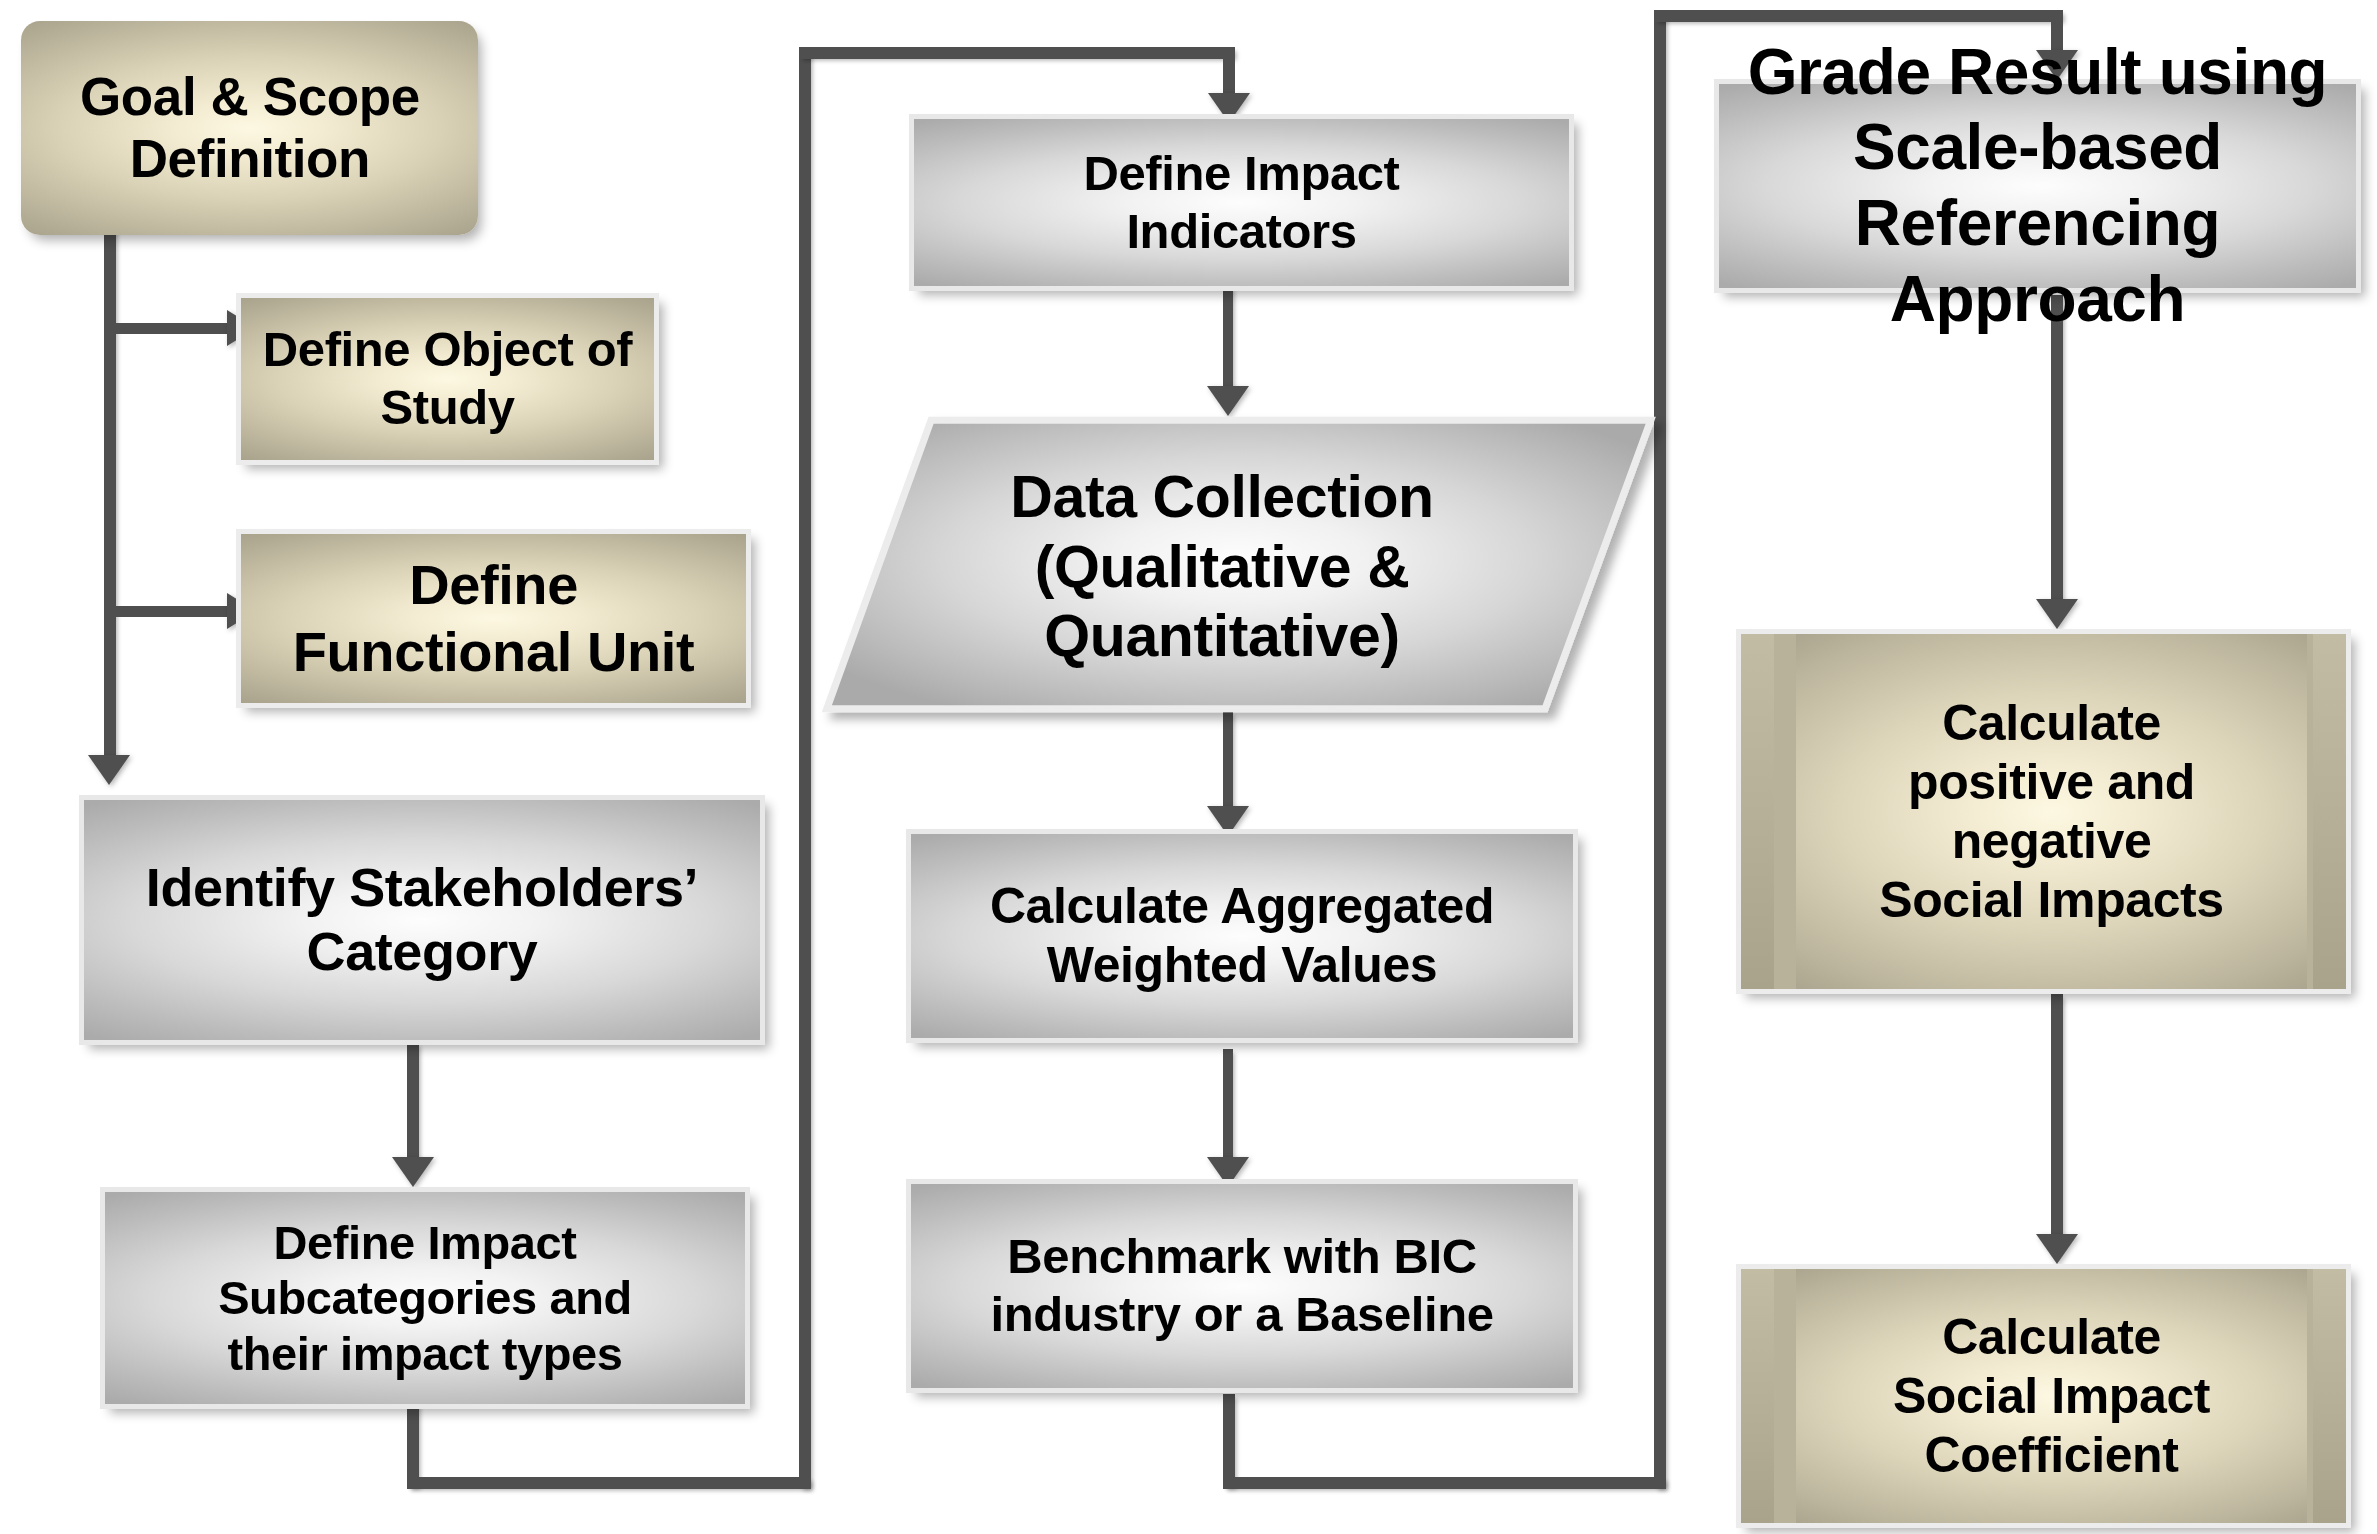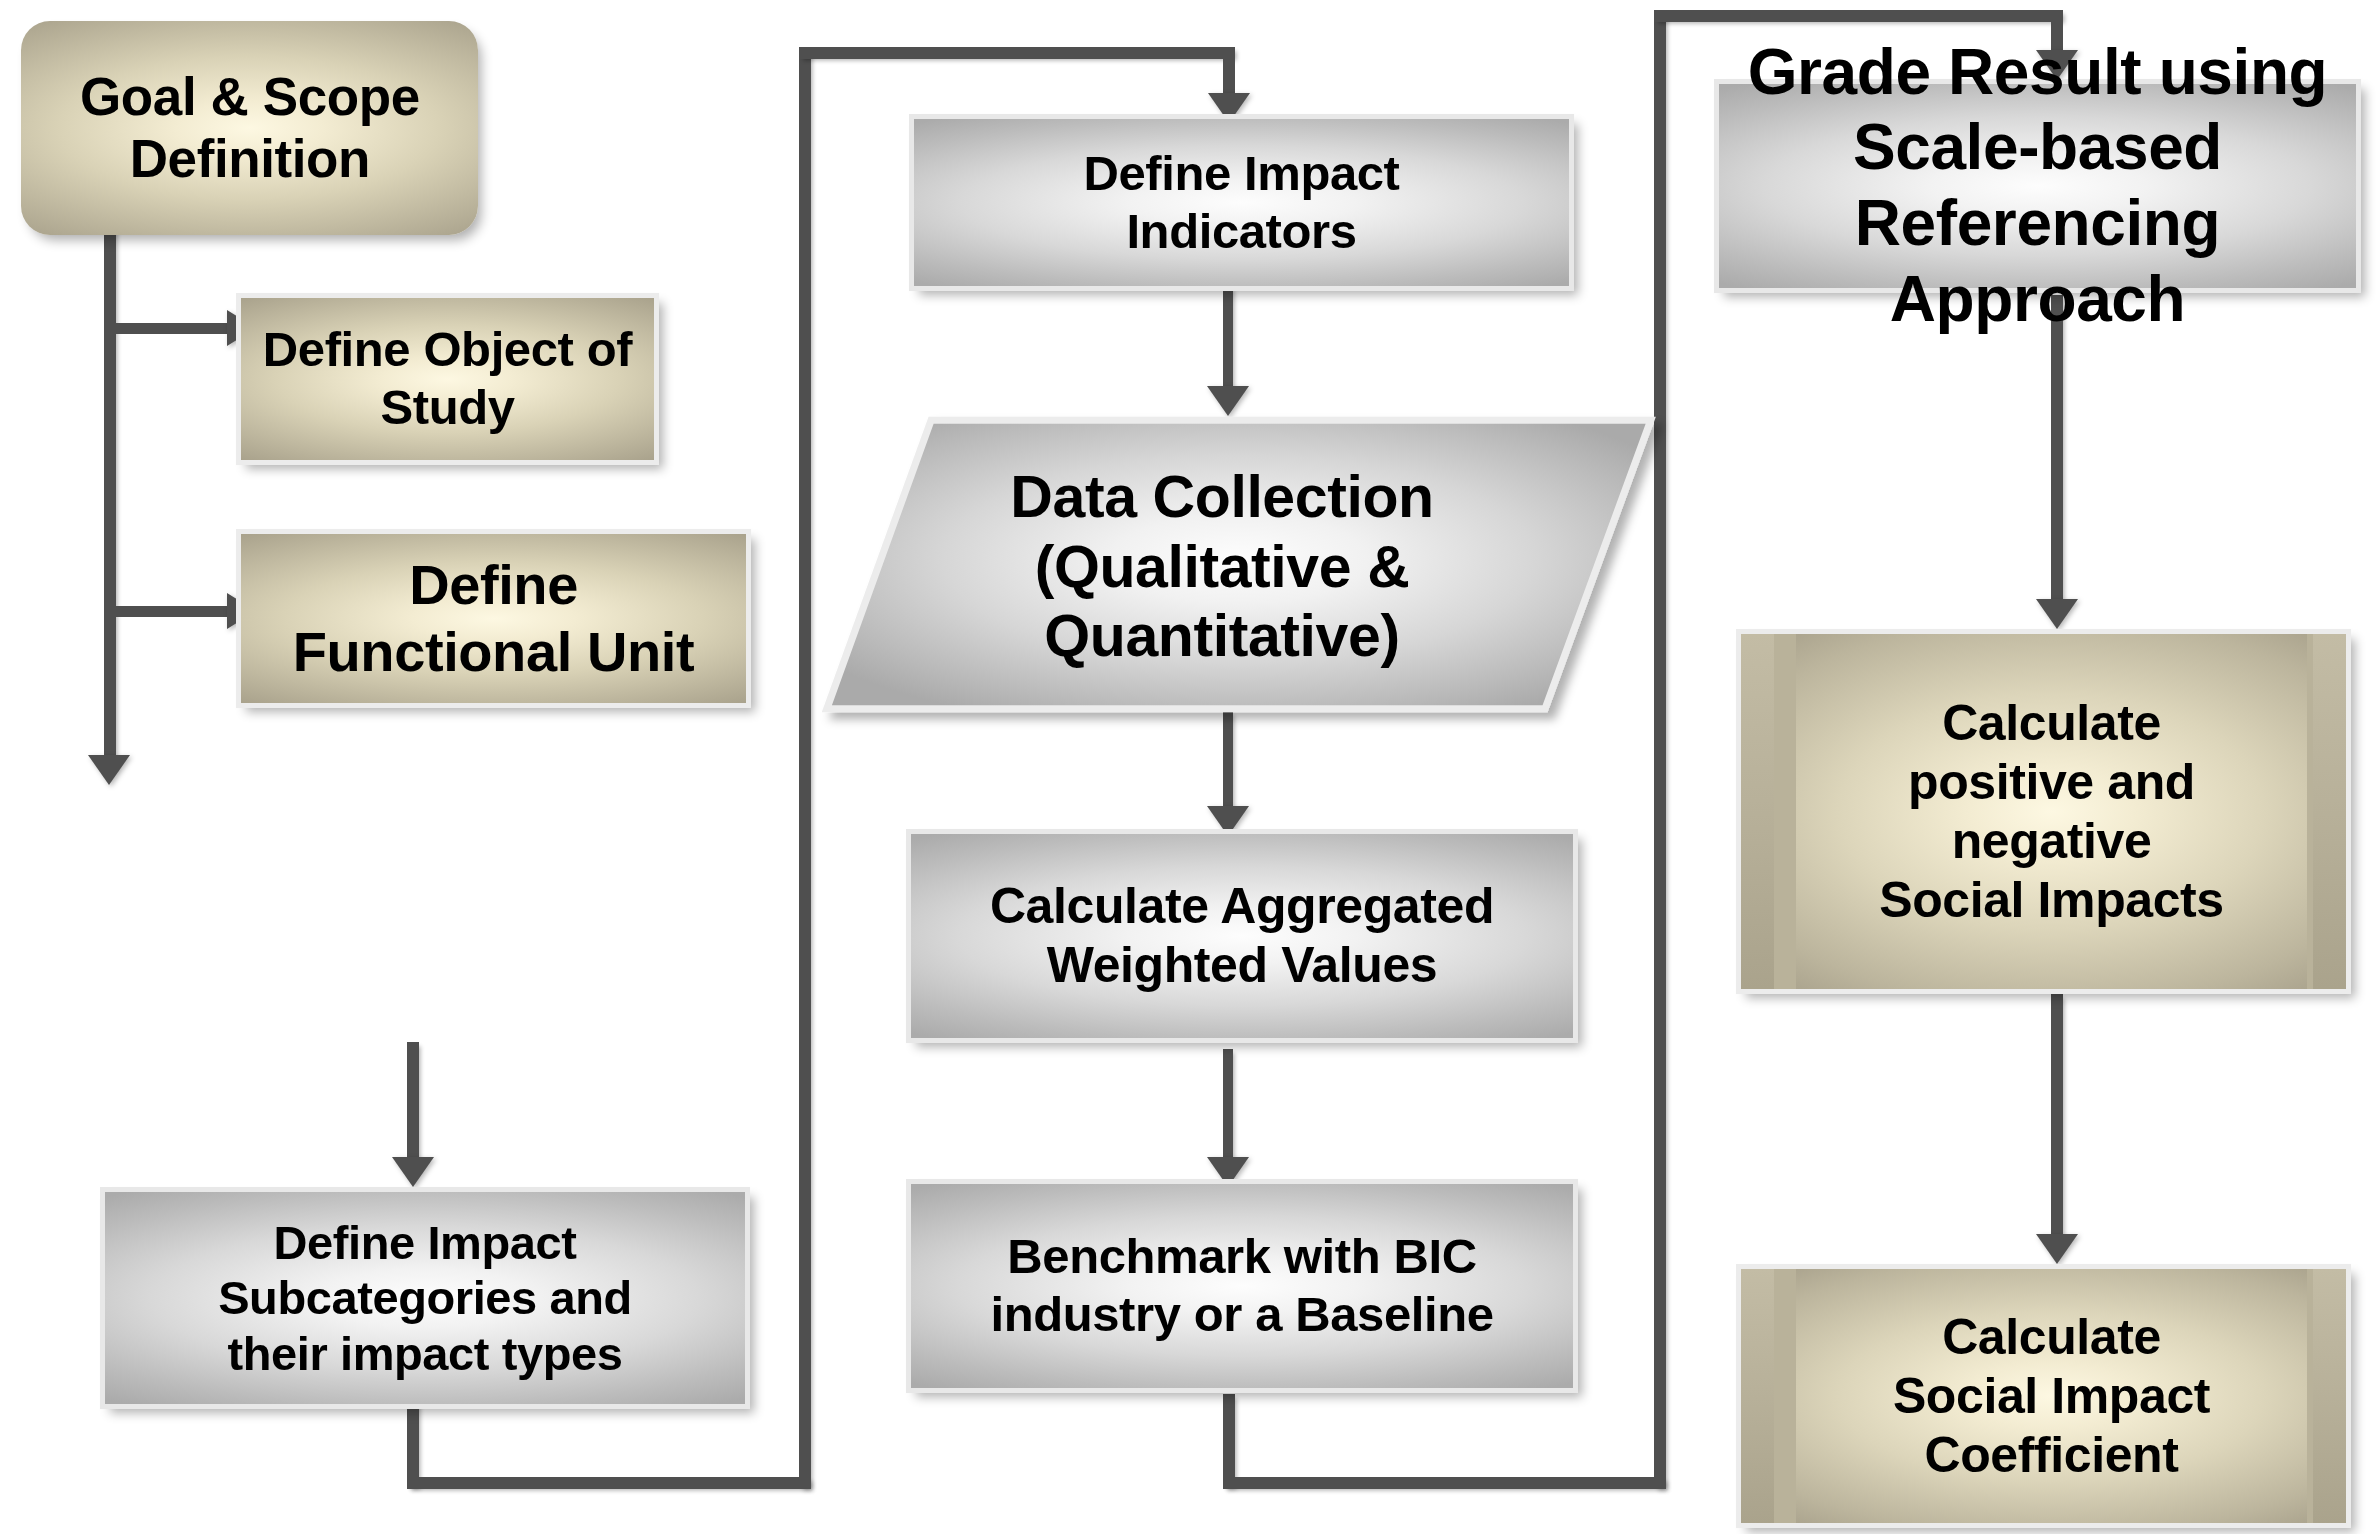--- a/index.html
+++ b/index.html
@@ -37,21 +37,21 @@
     box-shadow:7.1px 7.1px 10px -2.9px rgba(0,0,0,.30);
   }
   
   .tan{
     background:
       radial-gradient(ellipse 80% 64% at 50% 50%,
         #fdf8e2 0%, #f3ecd2 20%, #d9d2b6 52%, #b9b29a 84%, #a9a28c 100%);
     border:5px solid #ececec;
     box-shadow:7.1px 7.1px 10px -2.9px rgba(0,0,0,.30);
   }
-  .rounded{border-radius:29px;border:none;
+  .rounded{border-radius:19px;border:none;
     box-shadow:5.7px 7.1px 11.4px -2.9px rgba(0,0,0,.32);}
 
   
   .barred{position:absolute;box-sizing:border-box;
     border:5px solid #ececec;
     box-shadow:7.1px 7.1px 10px -2.9px rgba(0,0,0,.30);
     background:#b9b29a;}
   .barred .inner{
     position:absolute;top:0;bottom:0;
     background:
@@ -145,20 +145,24 @@
   <div class="node tan" style="left:236px;top:293px;width:423px;height:172px;font-size:49px;">
     <span class="lbl">Define Object of
 Study</span>
   </div>
 
   <div class="node tan" style="left:236px;top:529px;width:515px;height:179px;font-size:56px;">
     <span class="lbl">Define
 Functional Unit</span>
   </div>
 
+  <div class="node silver" style="left:79px;top:795px;width:686px;height:250px;font-size:54px;">
+    <span class="lbl">Identify  Stakeholders’
+Category</span>
+  </div>
 
   <div class="node silver" style="left:100px;top:1187px;width:650px;height:222px;font-size:47px;">
     <span class="lbl">Define Impact
 Subcategories and
 their impact types</span>
   </div>
 
   <div class="node silver" style="left:909px;top:114px;width:665px;height:177px;font-size:49px;">
     <span class="lbl">Define Impact
 Indicators</span>

